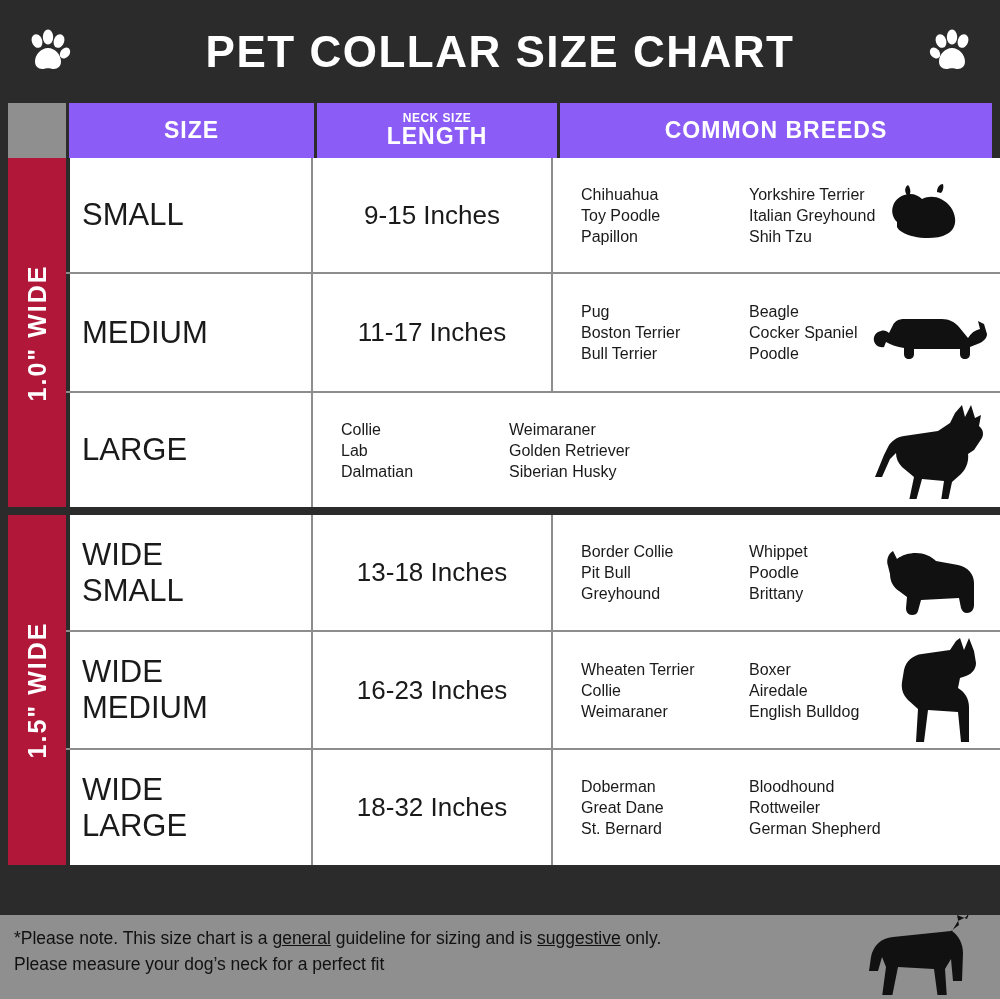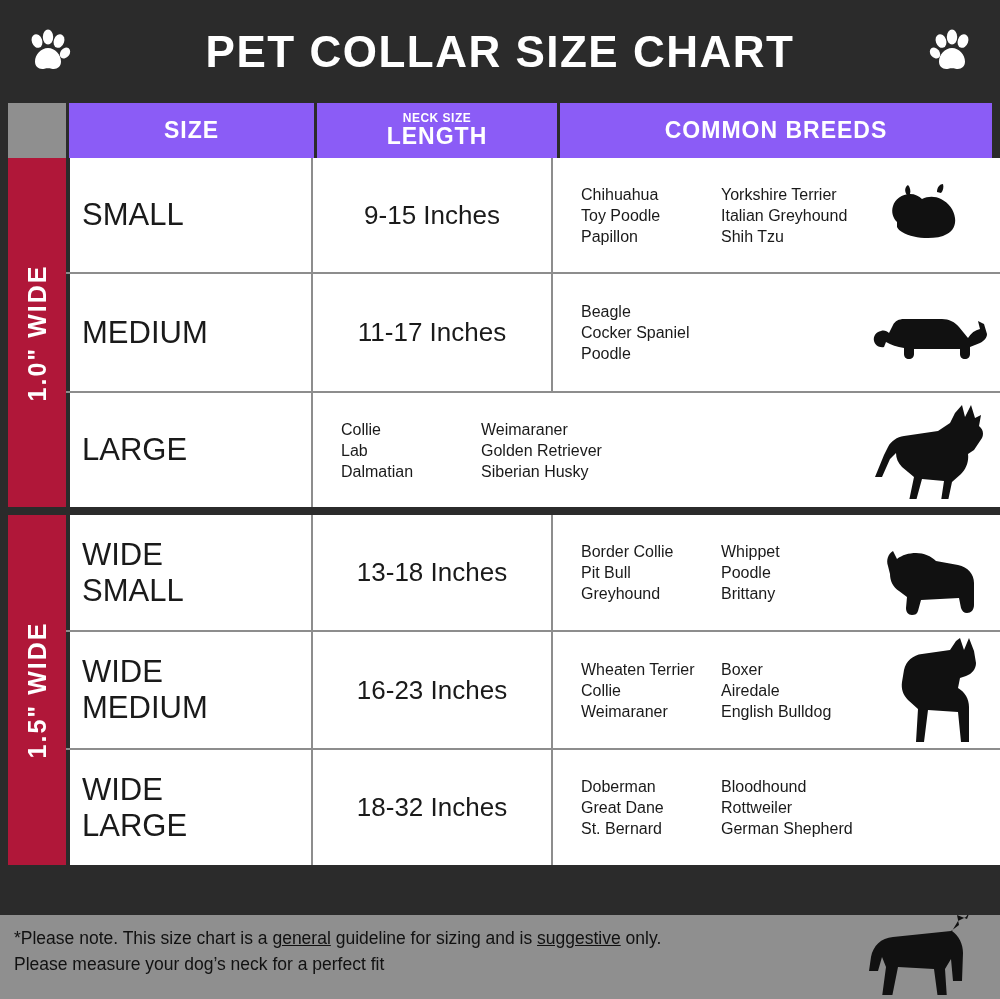--- a/index.html
+++ b/index.html
@@ -145,20 +145,21 @@
   .cell-breeds {
     flex: 1;
     border-left: 2px solid #8d8d8d;
     position: relative;
     padding-left: 28px;
     padding-right: 8px;
     overflow: hidden;
   }
   .breed-cols {
     display: flex;
+    gap: 28px;
     font-size: 16px;
     color: #1a1a1a;
     line-height: 21px;
     position: relative;
     z-index: 2;
   }
   .breed-col { min-width: 140px; }
   .dog-art {
     position: absolute;
     right: 4px;
@@ -265,20 +266,25 @@
             </span>
           </div>
         </div>
 
         <div class="data-row" style="height:119px">
           <div class="cell cell-size">MEDIUM</div>
           <div class="cell cell-length">11-17 Inches</div>
           <div class="cell cell-breeds">
             <div class="breed-cols">
               <div class="breed-col">
+                <div>Pug</div>
+                <div>Boston Terrier</div>
+                <div>Bull Terrier</div>
+              </div>
+              <div class="breed-col">
                 <div>Beagle</div>
                 <div>Cocker Spaniel</div>
                 <div>Poodle</div>
               </div>
             </div>
             <span class="dog-art" style="bottom:18px;right:10px">
               <svg width="120" height="66" viewBox="0 0 120 66">
                 <path fill="#111111" d="M14 44c-5 1-9-2-10-6-1-5 2-9 7-10 3-1 6 0 8 2l4-8c2-4 6-6 11-6h38c7 0 13 3 17 8l9 11c3-5 7-8 12-9l-2-8 6 3 3 10c0 4-3 7-7 9l-10 4v7c0 3-2 5-5 5s-5-2-5-5v-5H44v5c0 3-2 5-5 5s-5-2-5-5v-6c-7-1-13-3-18-6z"></path>
               </svg>
             </span>

